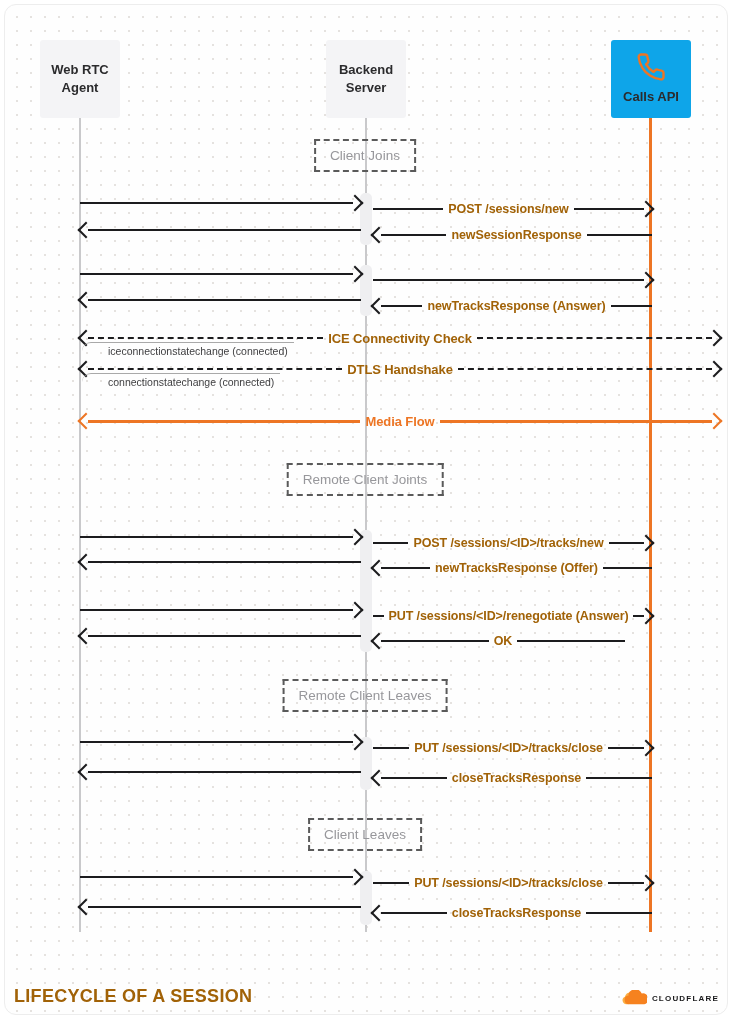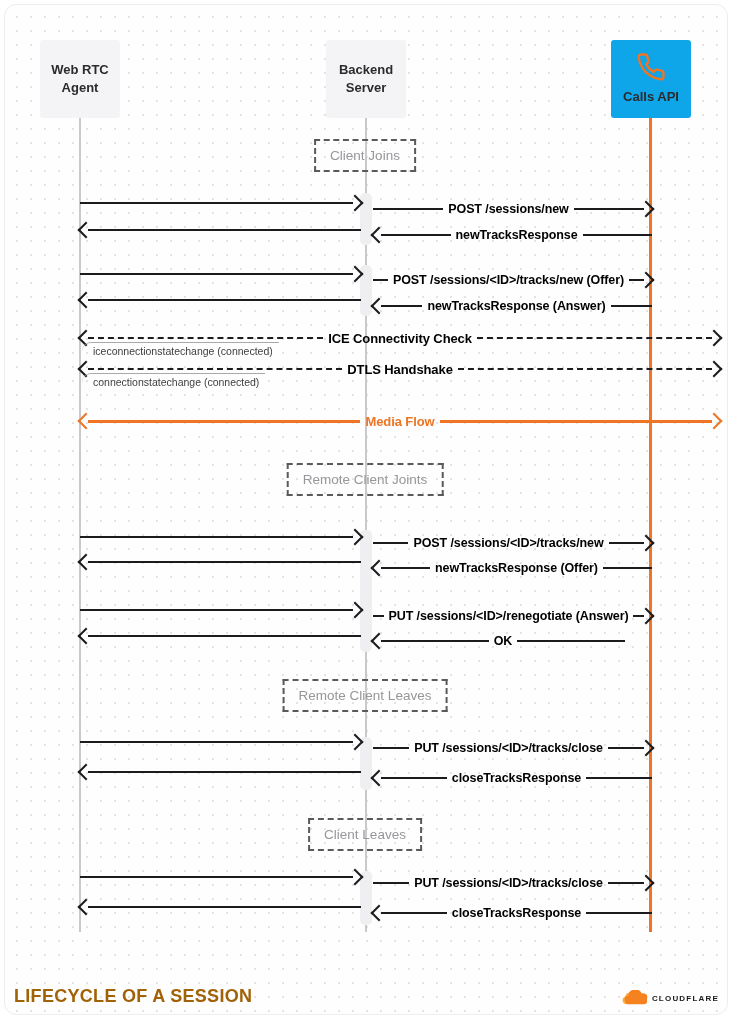--- a/index.html
+++ b/index.html
@@ -26,34 +26,34 @@
   }
   .actor.api{background:#0ea5e9;gap:6px;}
   .abar{position:absolute;left:360px;width:12px;background:#efeff1;border-radius:5px;}
   .phase{
     position:absolute;left:365px;transform:translateX(-50%);
     border:2px dashed #5a5a5a;color:#97979b;font-size:13.5px;
     padding:7px 14px;white-space:nowrap;background:transparent;
   }
   .msg{position:absolute;height:16px;display:flex;align-items:center;}
   .ln{flex:1 1 0;min-width:5px;height:0;border-top:2.5px solid #1c1c1e;}
-  .lab{font-weight:bold;font-size:12.5px;color:#000000;margin:0 5px;white-space:nowrap;letter-spacing:-0.1px;}
+  .lab{font-weight:bold;font-size:12.5px;color:#a16207;margin:0 5px;white-space:nowrap;letter-spacing:-0.1px;}
   .chev{width:10px;height:10px;flex:0 0 auto;border-top:2.5px solid #1c1c1e;border-right:2.5px solid #1c1c1e;}
   .chev.r{transform:rotate(45deg);margin-left:-4px;}
   .chev.l{transform:rotate(225deg);margin-right:-4px;}
   .evt{position:absolute;left:80px;width:640px;height:16px;display:flex;align-items:center;}
   .dln{flex:1 1 0;min-width:5px;height:0;border-top:2.5px dashed #1c1c1e;}
   .evt .lab{font-size:13px;}
   .oln{flex:1 1 0;min-width:5px;height:0;border-top:3px solid #ed7524;}
   .chev.or{border-color:#ed7524;}
   .lab.orange{color:#ed7524;font-size:13px;}
   .note{
     position:absolute;left:82px;font-size:10.5px;color:#3f3f41;
     border-top:1px solid #a9a9a9;border-top-left-radius:9px;
-    padding:2px 6px 0 11px;white-space:nowrap;
+    padding:2px 6px 0 26px;white-space:nowrap;
   }
   .title{position:absolute;left:14px;top:986px;font-size:18px;font-weight:bold;color:#a16207;letter-spacing:0.3px;}
   .brand{position:absolute;right:13px;top:990px;display:flex;align-items:center;gap:5px;justify-content:flex-end;}
   .brand-text{font-size:8px;font-weight:bold;letter-spacing:1.2px;color:#1a1a1c;}
 </style>
 </head>
 <body>
 
 <div class="canvas">
   <div class="card"></div>
@@ -99,31 +99,30 @@
       <div class="chev r"></div>
   </div>
 
   <div class="msg" style="left:80px;top:222px;width:281px">
     <div class="chev l"></div>
       <div class="ln"></div>
   </div>
   <div class="msg" style="left:373px;top:227px;width:279px">
     <div class="chev l"></div>
       <div class="ln"></div>
-      <span class="lab">newTracksResponse</span>
+      <span class="lab">newSessionResponse</span>
       <div class="ln"></div>
   </div>
 
   <div class="msg" style="left:80px;top:266px;width:281px">
     <div class="ln"></div>
       <div class="chev r"></div>
   </div>
   <div class="msg" style="left:373px;top:272px;width:279px">
     <div class="ln"></div>
-      <span class="lab">POST /sessions/&lt;ID&gt;/tracks/new (Offer)</span>
       <div class="ln"></div>
       <div class="chev r"></div>
   </div>
 
   <div class="msg" style="left:80px;top:292px;width:281px">
     <div class="chev l"></div>
       <div class="ln"></div>
   </div>
   <div class="msg" style="left:373px;top:298px;width:279px">
     <div class="chev l"></div>

